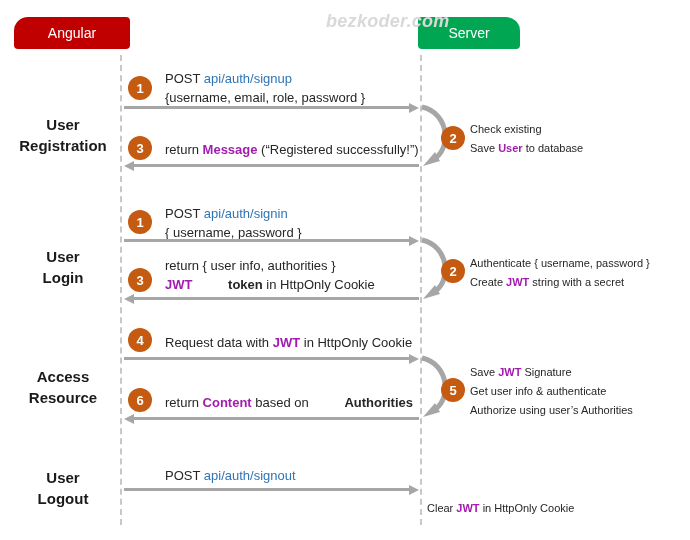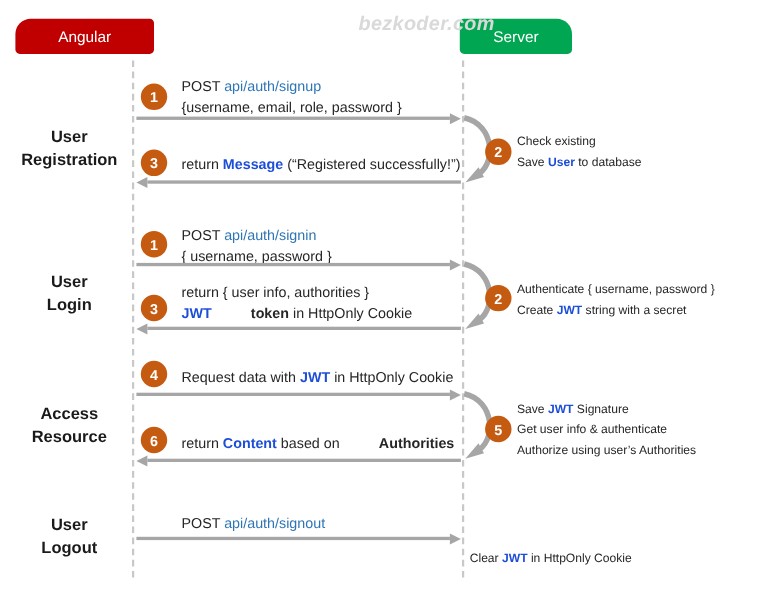--- a/index.html
+++ b/index.html
@@ -1,40 +1,40 @@
 <!DOCTYPE html>
 <html><head>
 <meta charset="utf-8">
 <style>
   html,body{margin:0;padding:0;background:#fff;}
   .stage{position:relative;width:690px;height:540px;background:#fff;overflow:hidden;
          font-family:"Liberation Sans",sans-serif;color:#262626;}
   
   .actor{position:absolute;top:17px;height:32px;color:#fff;font-size:14px;
          display:flex;align-items:center;justify-content:center;}
-  .actor.client{left:14px;width:126px;background:#C00000;border-radius:14px 4px 4px 4px;text-align:right;}
+  .actor.client{left:14px;width:116px;background:#C00000;border-radius:14px 4px 4px 4px;text-align:right;}
   .actor.server{left:418px;width:102px;background:#00A651;border-radius:4px 14px 4px 4px;}
   .watermark{position:absolute;left:326px;top:11px;font-size:18px;font-style:italic;
              font-weight:bold;color:#D9D9D9;letter-spacing:.3px;}
   
   .lifeline{position:absolute;top:55px;height:470px;width:0;border-left:2px dashed #C8C8C8;}
   .lifeline.client{left:120px;}
   .lifeline.server{left:420px;}
   
   .sec-label{position:absolute;left:8px;width:110px;text-align:center;font-weight:bold;
              font-size:15px;line-height:21px;color:#1a1a1a;}
   
   .badge{position:absolute;width:24px;height:24px;border-radius:50%;background:#C55A11;
          color:#fff;font-size:13px;font-weight:bold;display:flex;align-items:center;
          justify-content:center;}
   
   .msg{position:absolute;left:165px;font-size:13px;line-height:19px;white-space:nowrap;}
   .srv{position:absolute;left:470px;font-size:11px;line-height:19px;white-space:nowrap;}
   .link{color:#2E75B6;}
-  .kw{color:#1d4ed8;font-weight:bold;}
+  .kw{color:#a21caf;font-weight:bold;}
   .b{font-weight:bold;margin-left:32px;}
   
   .arrow{position:absolute;height:3px;background:#A6A6A6;}
   .arrow.r{left:124px;width:285px;}
   .arrow.r::after{content:"";position:absolute;right:-10px;top:-3.5px;border-left:10px solid #A6A6A6;
     border-top:5px solid transparent;border-bottom:5px solid transparent;}
   .arrow.l{left:134px;width:285px;}
   .arrow.l::before{content:"";position:absolute;left:-10px;top:-3.5px;border-right:10px solid #A6A6A6;
     border-top:5px solid transparent;border-bottom:5px solid transparent;}
   .loop{position:absolute;left:420px;width:40px;height:64px;}

